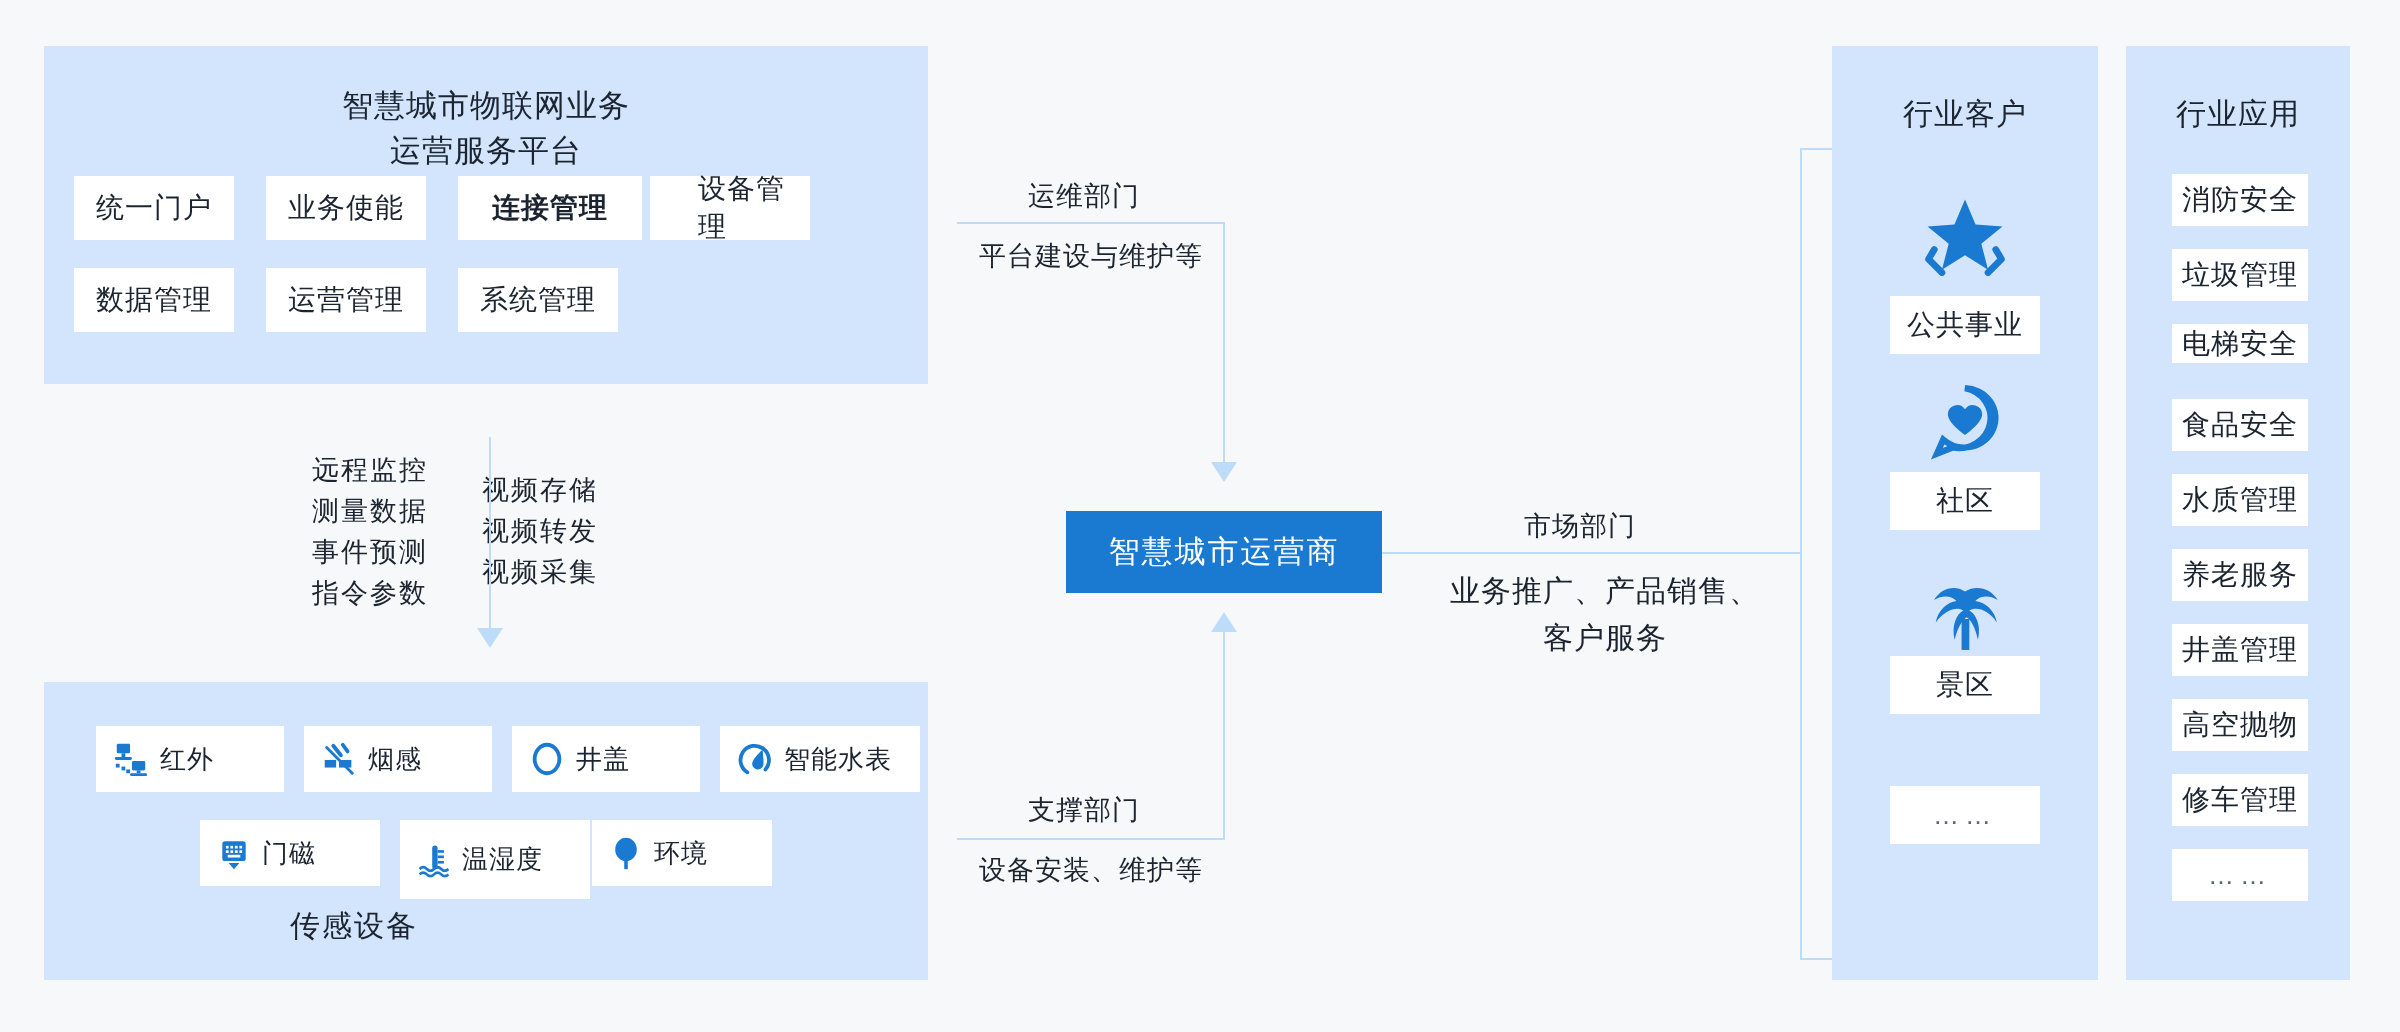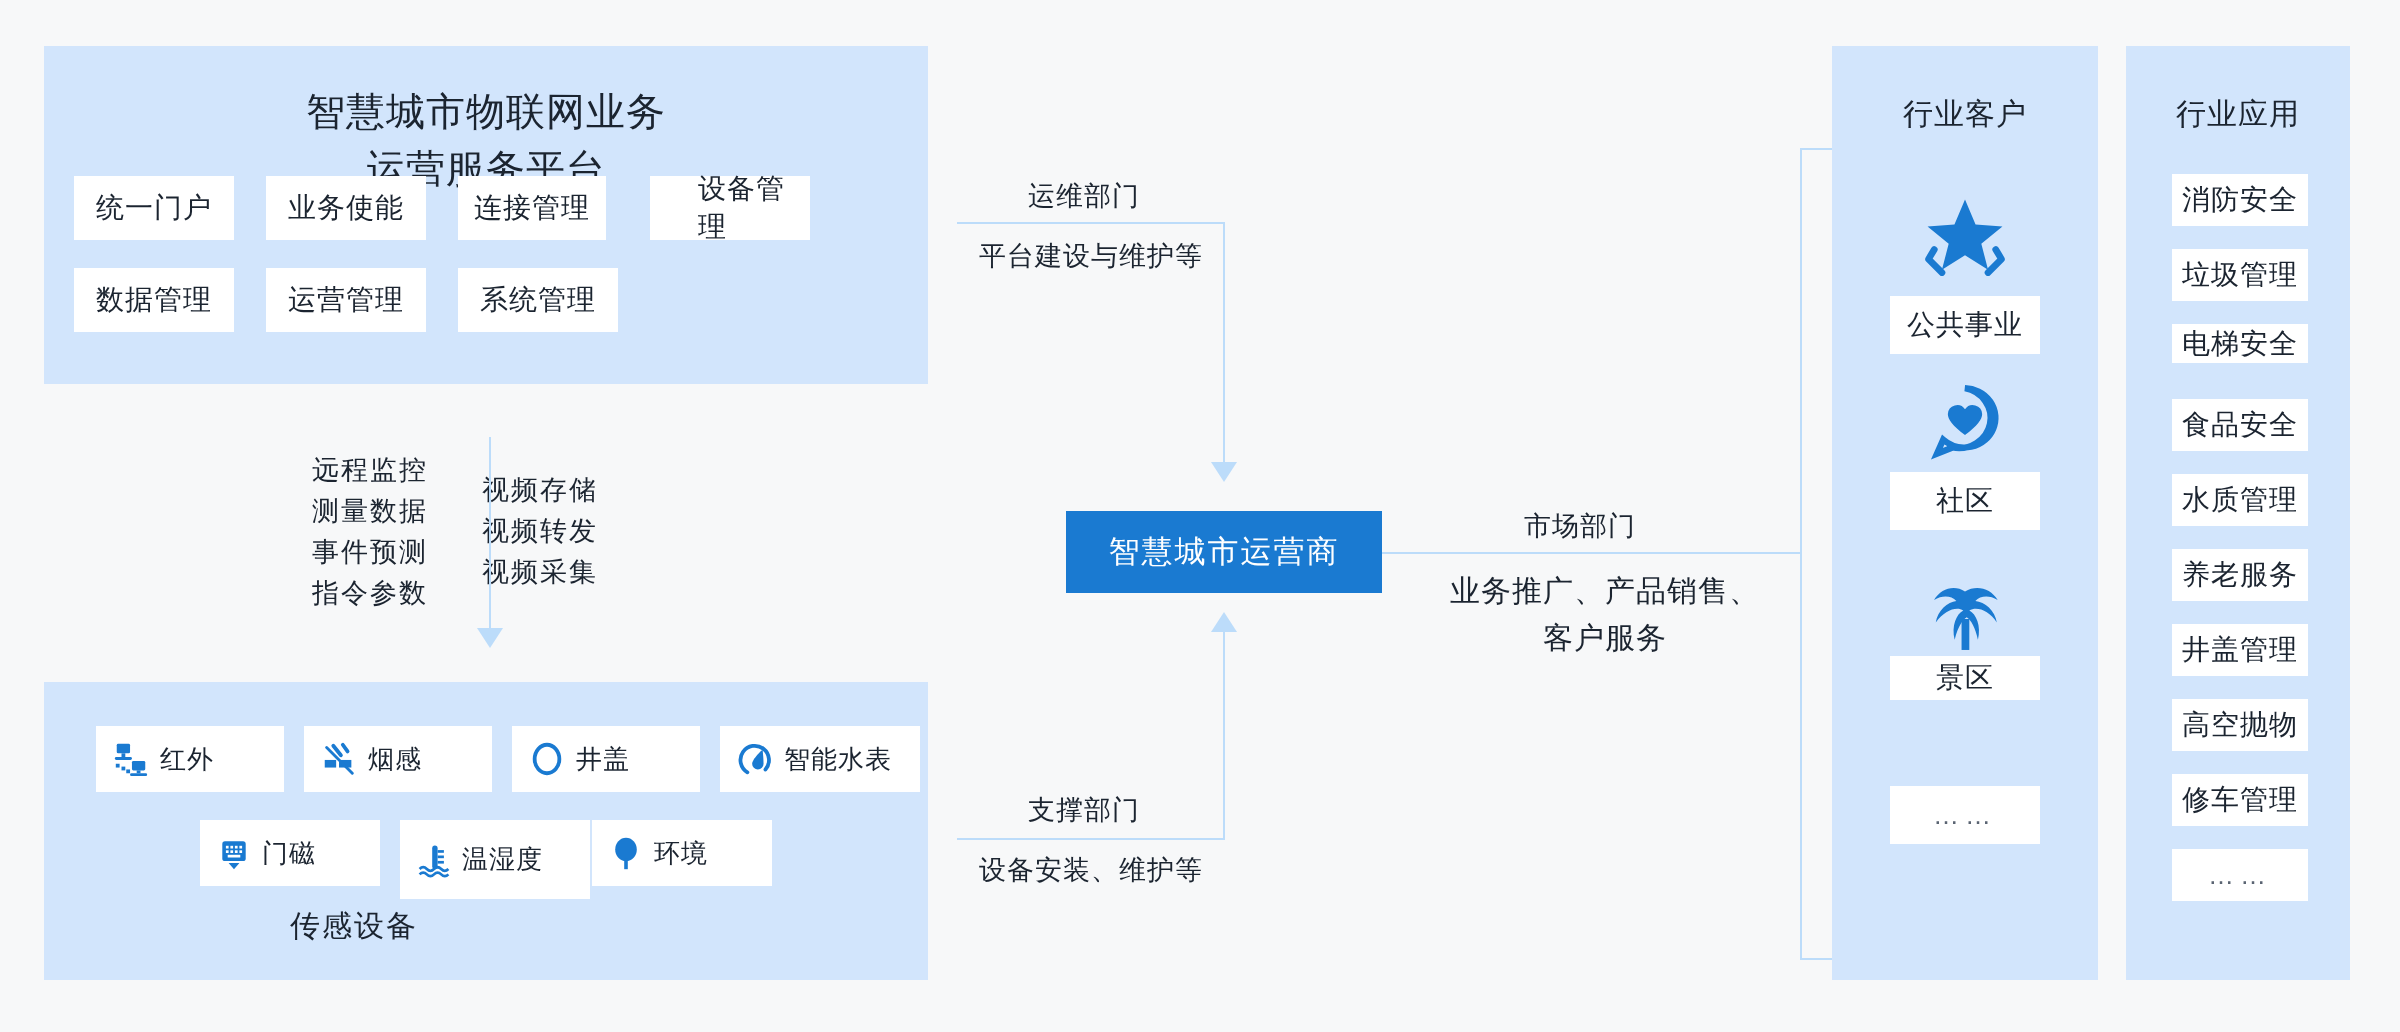--- a/index.html
+++ b/index.html
@@ -31,21 +31,21 @@
     display:flex;align-items:center;justify-content:center;
     font-size:28px;color:#1b2430;
     box-sizing:border-box;
     letter-spacing:1px;
   }
   .chip.sensor{justify-content:flex-start;padding-left:16px;gap:10px;font-size:26px;}
   .chip.dots{color:#5a6472;font-size:26px;letter-spacing:6px;}
 
   
   #platform-panel{left:44px;top:46px;width:884px;height:338px;}
-  #platform-title{top:38px;line-height:1.45;font-size:39px;}
+  #platform-title{top:38px;line-height:1.45;font-size:31px;}
 
   
   #sensor-panel{left:44px;top:682px;width:884px;height:298px;}
   #sensor-caption{
     position:absolute;left:0;width:620px;top:224px;text-align:center;
     font-size:30px;color:#1b2430;letter-spacing:2px;
   }
 
   
   #operator-box{
@@ -93,21 +93,21 @@
 <div class="stage">
 
   <div class="panel" id="platform-panel">
     <div class="panel-title" id="platform-title">
       <div>智慧城市物联网业务</div>
       <div>运营服务平台</div>
     </div>
   </div>
   <div class="chip" style="left:74px;top:176px;width:160px;height:64px;">统一门户</div>
   <div class="chip" style="left:266px;top:176px;width:160px;height:64px;">业务使能</div>
-  <div class="chip" style="left:458px;top:176px;width:148px;height:64px;">连接管理</div>
+  <div class="chip" style="left:458px;top:176px;width:184px;height:64px;font-weight:bold;">连接管理</div>
   <div class="chip" style="left:650px;top:176px;width:160px;height:64px;padding-left:48px;">设备管理</div>
   <div class="chip" style="left:74px;top:268px;width:160px;height:64px;">数据管理</div>
   <div class="chip" style="left:266px;top:268px;width:160px;height:64px;">运营管理</div>
   <div class="chip" style="left:458px;top:268px;width:160px;height:64px;">系统管理</div>
 
   <div class="midcol" style="left:280px;top:450px;width:180px;">
     <div>远程监控</div>
     <div>测量数据</div>
     <div>事件预测</div>
     <div>指令参数</div>
@@ -264,21 +264,21 @@
     </svg>
   </div>
   <div class="chip" style="left:1890px;top:472px;width:150px;height:58px;">社区</div>
 
   <div class="cust-icon" style="left:1832px;top:576px;">
     <svg width="86" height="86" viewBox="0 0 100 100">
       <path d="M50 18 C38 10 22 14 14 28 c10 -6 20 -5 26 1 C30 30 18 40 16 54 c10 -14 24 -19 32 -14 C40 44 34 58 38 74 c4 -16 10 -24 14 -26 c5 3 10 12 13 26 c4 -16 -2 -30 -10 -34 c9 -5 23 0 32 14 C85 40 73 30 62 29 c6 -6 16 -7 26 -1 C80 14 63 10 50 18 z" fill="#1a7ad1"></path>
       <rect x="46" y="50" width="9" height="36" fill="#1a7ad1"></rect>
     </svg>
   </div>
-  <div class="chip" style="left:1890px;top:656px;width:150px;height:44px;">景区</div>
+  <div class="chip" style="left:1890px;top:656px;width:150px;height:58px;">景区</div>
 
   <div class="chip dots" style="left:1890px;top:786px;width:150px;height:58px;">……</div>
 
   <div class="panel" id="apps-panel">
     <div class="panel-title" id="apps-title">行业应用</div>
   </div>
   <div class="chip" style="left:2172px;top:174px;width:136px;height:52px;">消防安全</div>
   <div class="chip" style="left:2172px;top:249px;width:136px;height:52px;">垃圾管理</div>
   <div class="chip" style="left:2172px;top:324px;width:136px;height:39px;">电梯安全</div>
   <div class="chip" style="left:2172px;top:399px;width:136px;height:52px;">食品安全</div>

